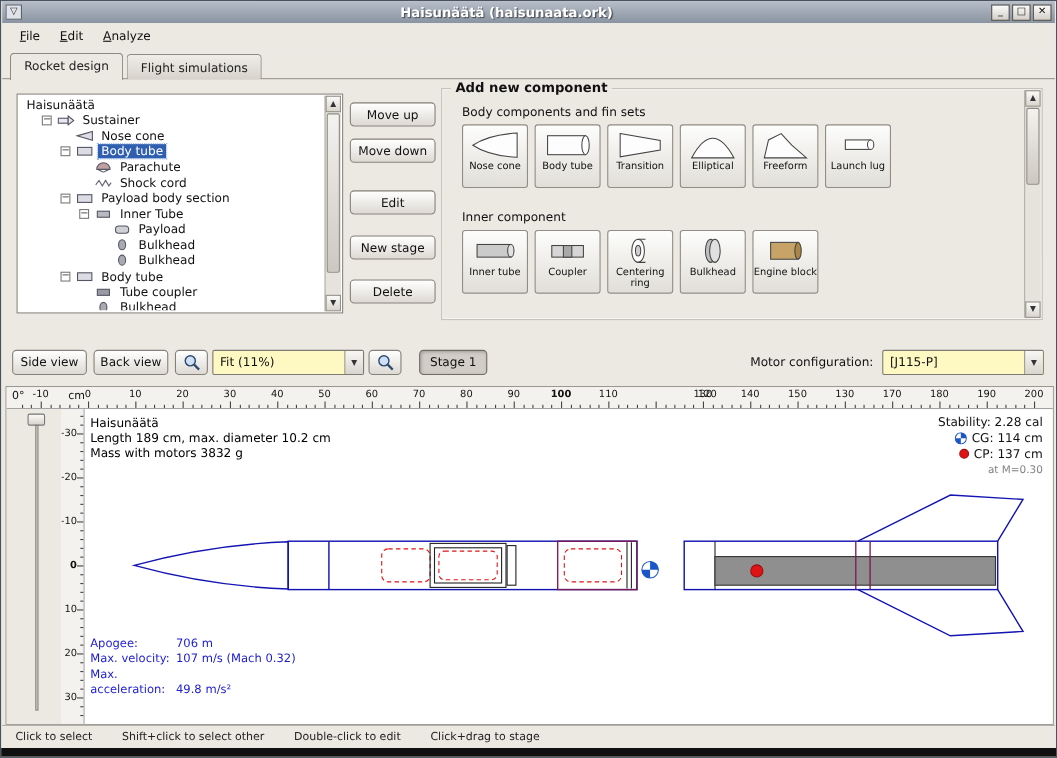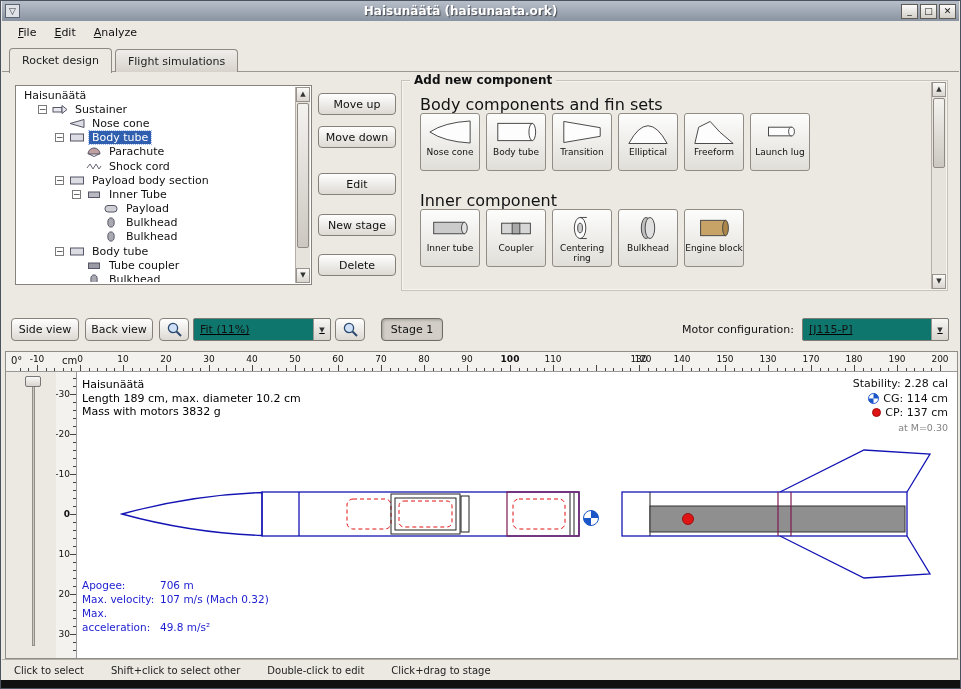--- a/index.html
+++ b/index.html
@@ -45,30 +45,30 @@
 .btn{background:linear-gradient(#ffffff,#ddd9d3);border:1px solid #85817a;border-radius:4px;font-size:11px;color:#111;display:flex;align-items:center;justify-content:center;cursor:default;}
 .action-btn{height:22px;}
 .action-col .action-btn:nth-child(2){margin-top:11px;}
 .action-col .action-btn:nth-child(3){margin-top:25px;}
 .action-col .action-btn:nth-child(4){margin-top:19px;}
 .action-col .action-btn:nth-child(5){margin-top:18px;}
 
 
 .palette{position:absolute;left:400px;top:79px;width:547px;height:211px;border:1px solid #c7c3bc;box-shadow:inset 0 0 0 1px #f6f4f1;}
 .palette-title{position:absolute;top:-8px;left:8px;background:#ece9e3;padding:0 4px;font-size:12px;font-weight:bold;color:#111;}
-.pgroup-label{position:absolute;left:18px;font-size:16px;color:#111;}
+.pgroup-label{position:absolute;left:18px;font-size:11px;color:#111;}
 .prow{position:absolute;left:18px;display:flex;gap:6px;}
 .comp-btn{width:60px;height:58px;background:linear-gradient(#fdfdfc,#e1ded8);border:1px solid #918d86;border-radius:3px;display:flex;flex-direction:column;align-items:center;padding-top:3px;cursor:default;}
 .comp-icon{display:block;height:30px;}
 .comp-label{font-size:9px;line-height:1.1;text-align:center;color:#111;margin-top:1px;}
 
 
 .vb{position:absolute;top:317px;height:23px;}
 .icon-btn{padding:0;}
-.combo{position:absolute;display:flex;background:#0f766e;border:1px solid #7e7a74;border-radius:2px;overflow:hidden;text-decoration:underline;}
+.combo{position:absolute;display:flex;background:#fef9c3;border:1px solid #7e7a74;border-radius:2px;overflow:hidden;}
 .combo-val{flex:1;font-size:11px;padding:4px 6px;white-space:nowrap;overflow:hidden;color:#111;}
 .combo-arrow{width:17px;background:linear-gradient(#f8f7f5,#d8d4ce);border-left:1px solid #9a968f;font-size:7px;display:flex;align-items:center;justify-content:center;color:#333;}
 .pressed{background:#d2cec7;box-shadow:inset 1px 1px 3px rgba(0,0,0,.25);border-color:#6f6b65;}
 .motor-cluster{position:absolute;top:317px;right:11px;height:23px;display:flex;align-items:center;gap:8px;}
 .motor-label{font-size:11px;color:#111;}
 .motor-combo{position:relative;width:147px;height:23px;}
 
 
 .diagram{position:absolute;left:4px;top:350px;width:953px;height:308px;background:#fff;border:1px solid #908c86;}
 .h-ruler{position:absolute;left:0;top:0;right:0;height:20px;background:#f4f2ef;border-bottom:1px solid #999;overflow:hidden;}

